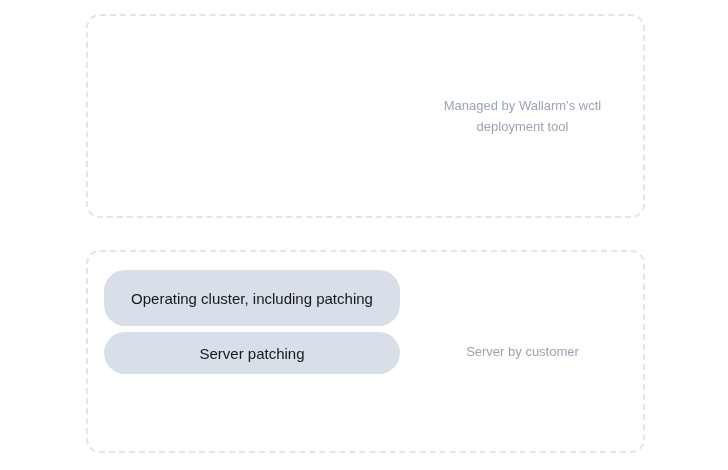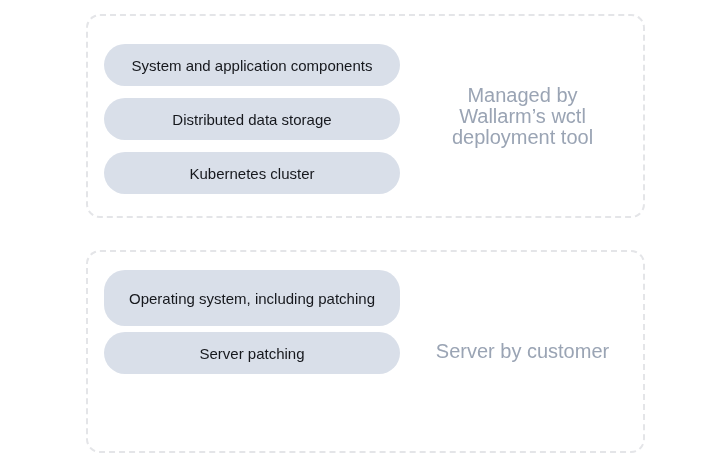--- a/index.html
+++ b/index.html
@@ -86,56 +86,45 @@
     right: 16px;
     top: 0;
     height: 100%;
     display: flex;
     align-items: center;
     justify-content: center;
     pointer-events: none;
   }
   .caption-text {
     color: #9aa4b4;
-    font-size: 20px;
+    font-size: 13px;
     line-height: 21px;
     text-align: center;
     max-width: 190px;
   }
 </style>
 </head>
 <body>
 
 <div class="diagram">
 
   <div class="group group-top">
 
-    <div class="pill-stack">
-      <div class="pill pill-1line">
-        <span>System and application components</span>
-      </div>
-      <div class="pill pill-1line">
-        <span>Distributed data storage</span>
-      </div>
-      <div class="pill pill-1line">
-        <span>Kubernetes cluster</span>
-      </div>
-    </div>
 
     <div class="caption">
       <span class="caption-text">Managed by Wallarm’s wctl deployment tool</span>
     </div>
 
   </div>
 
   <div class="group group-bottom">
 
     <div class="pill-stack">
       <div class="pill pill-2line">
-        <span>Operating system, including patching</span>
+        <span>Operating cluster, including patching</span>
       </div>
       <div class="pill pill-1line pill-last">
         <span>Server patching</span>
       </div>
     </div>
 
     <div class="caption">
       <span class="caption-text">Server by customer</span>
     </div>
 

